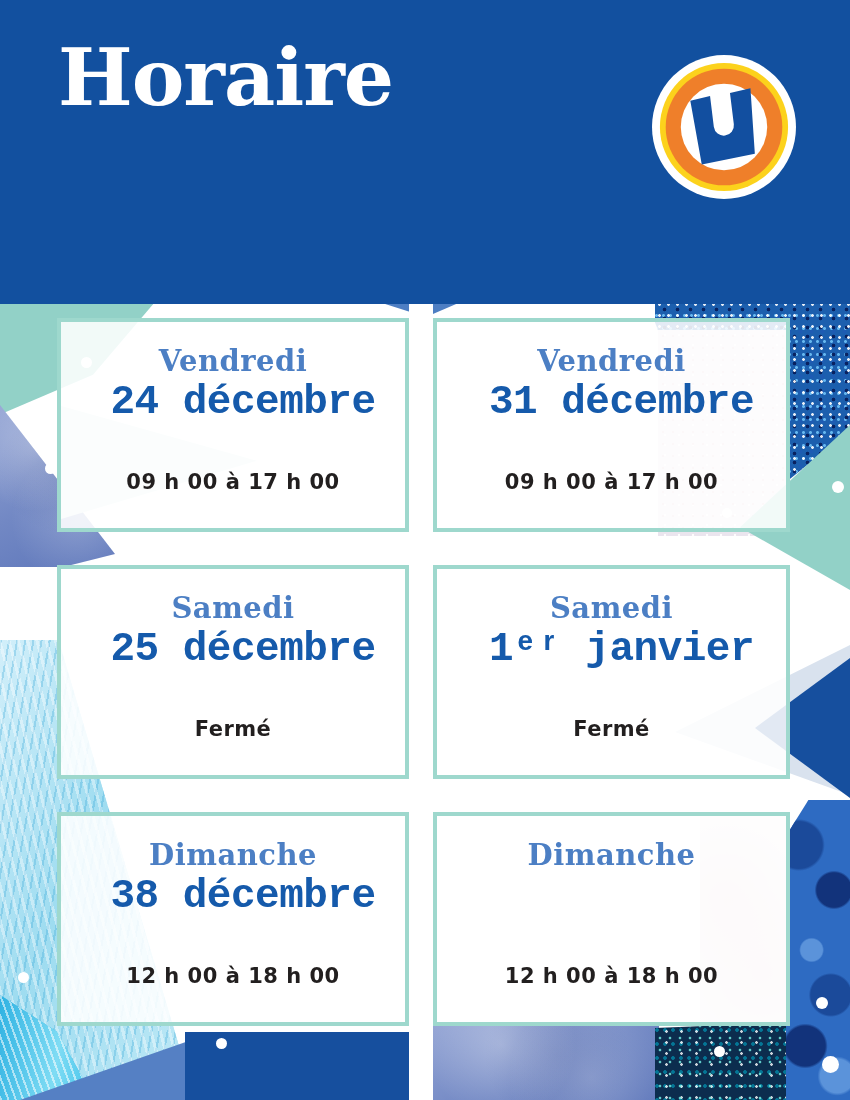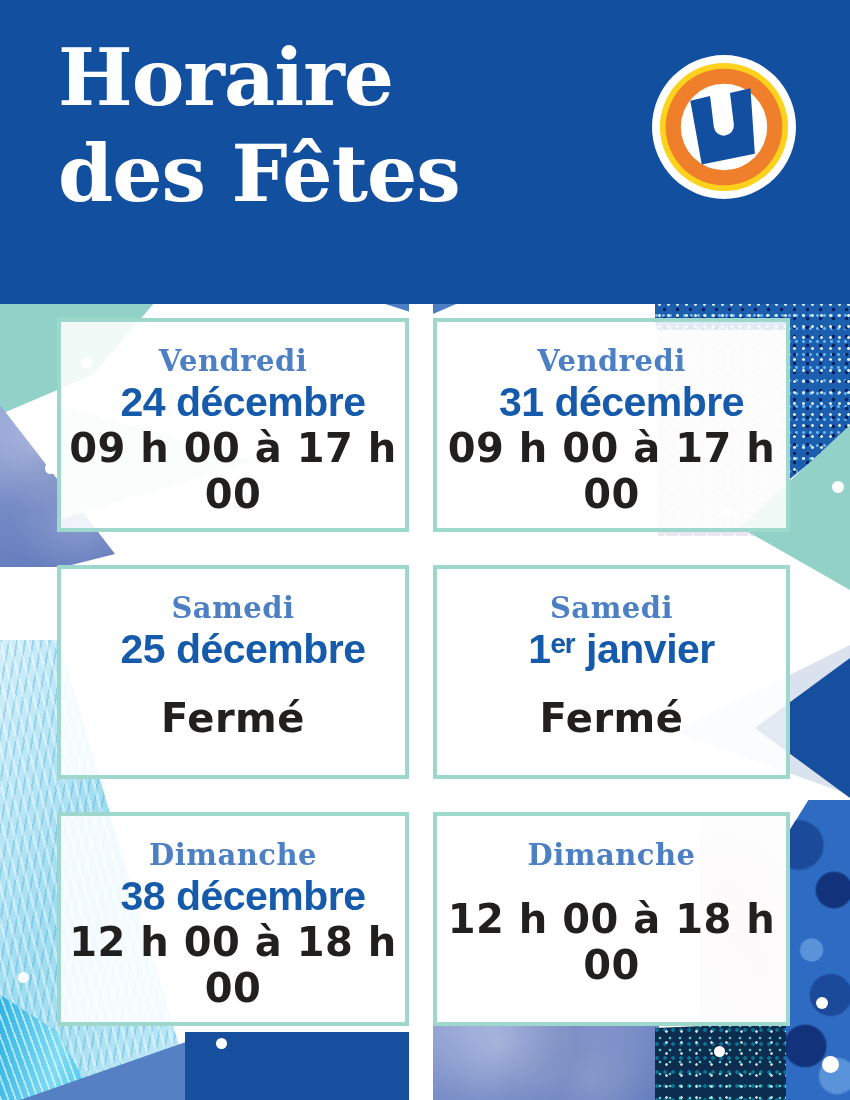--- a/index.html
+++ b/index.html
@@ -138,27 +138,27 @@
   .c2{left:433px;top:318px;width:357px;}
   .c3{left:57px;top:565px;}
   .c4{left:433px;top:565px;width:357px;}
   .c5{left:57px;top:812px;}
   .c6{left:433px;top:812px;width:357px;}
   .day{
     margin-top:24px;font-family:"DejaVu Serif", serif;font-weight:700;
     font-size:29px;line-height:1.1;color:#4c7fc4;letter-spacing:.5px;
   }
   .date{
-    margin-top:2px;font-family:Liberation Sans, sans-serif;font-weight:700;
+    margin-top:2px;font-family:Liberation Mono, monospace;font-weight:700;
     font-size:41px;line-height:1.1;color:#155aab;letter-spacing:-.5px;margin-left:20px;
   }
   .hours{
     margin-top:auto;margin-bottom:34px;
     font-family:"DejaVu Sans", sans-serif;font-weight:700;
-    font-size:40px;color:#221f1f;letter-spacing:.5px;
+    font-size:21px;color:#221f1f;letter-spacing:.5px;
   }
 </style>
 </head>
 <body>
 
 <div class="shape teal-top"></div>
 <div class="shape blue-wedge"></div>
 <div class="shape glitter glitter-top"></div>
 <div class="shape blush1"></div>
 <div class="shape blush2"></div>
@@ -187,21 +187,20 @@
 <div class="dot" style="left:216px;top:1038px;width:11px;height:11px;"></div>
 <div class="dot" style="left:832px;top:481px;width:12px;height:12px;"></div>
 <div class="dot" style="left:722px;top:508px;width:10px;height:10px;"></div>
 <div class="dot" style="left:816px;top:997px;width:12px;height:12px;"></div>
 <div class="dot" style="left:714px;top:1046px;width:11px;height:11px;"></div>
 <div class="dot" style="left:822px;top:1056px;width:17px;height:17px;"></div>
 
 <header class="abs header">
   <h1 class="title" style="margin:0;">
     <span>Horaire</span><br>
-    <span>des Fêtes</span>
   </h1>
   <div class="logo">
     <svg viewBox="0 0 100 100" width="144" height="144">
       <circle cx="50" cy="50" r="50" fill="#ffffff"></circle>
       <circle cx="50" cy="50" r="44.5" fill="#fcd21c"></circle>
       <circle cx="50" cy="50" r="40.5" fill="#ef7f2a"></circle>
       <circle cx="50" cy="50" r="30" fill="#ffffff"></circle>
       <g transform="rotate(-7 50 50)">
         <path d="M29,29 L43,27.5 L43,49 A7,7 0 0 0 57,49 L57,27 L71.5,25.5 L69,71 L31.5,74 Z" fill="#124fa0"></path>
       </g>

